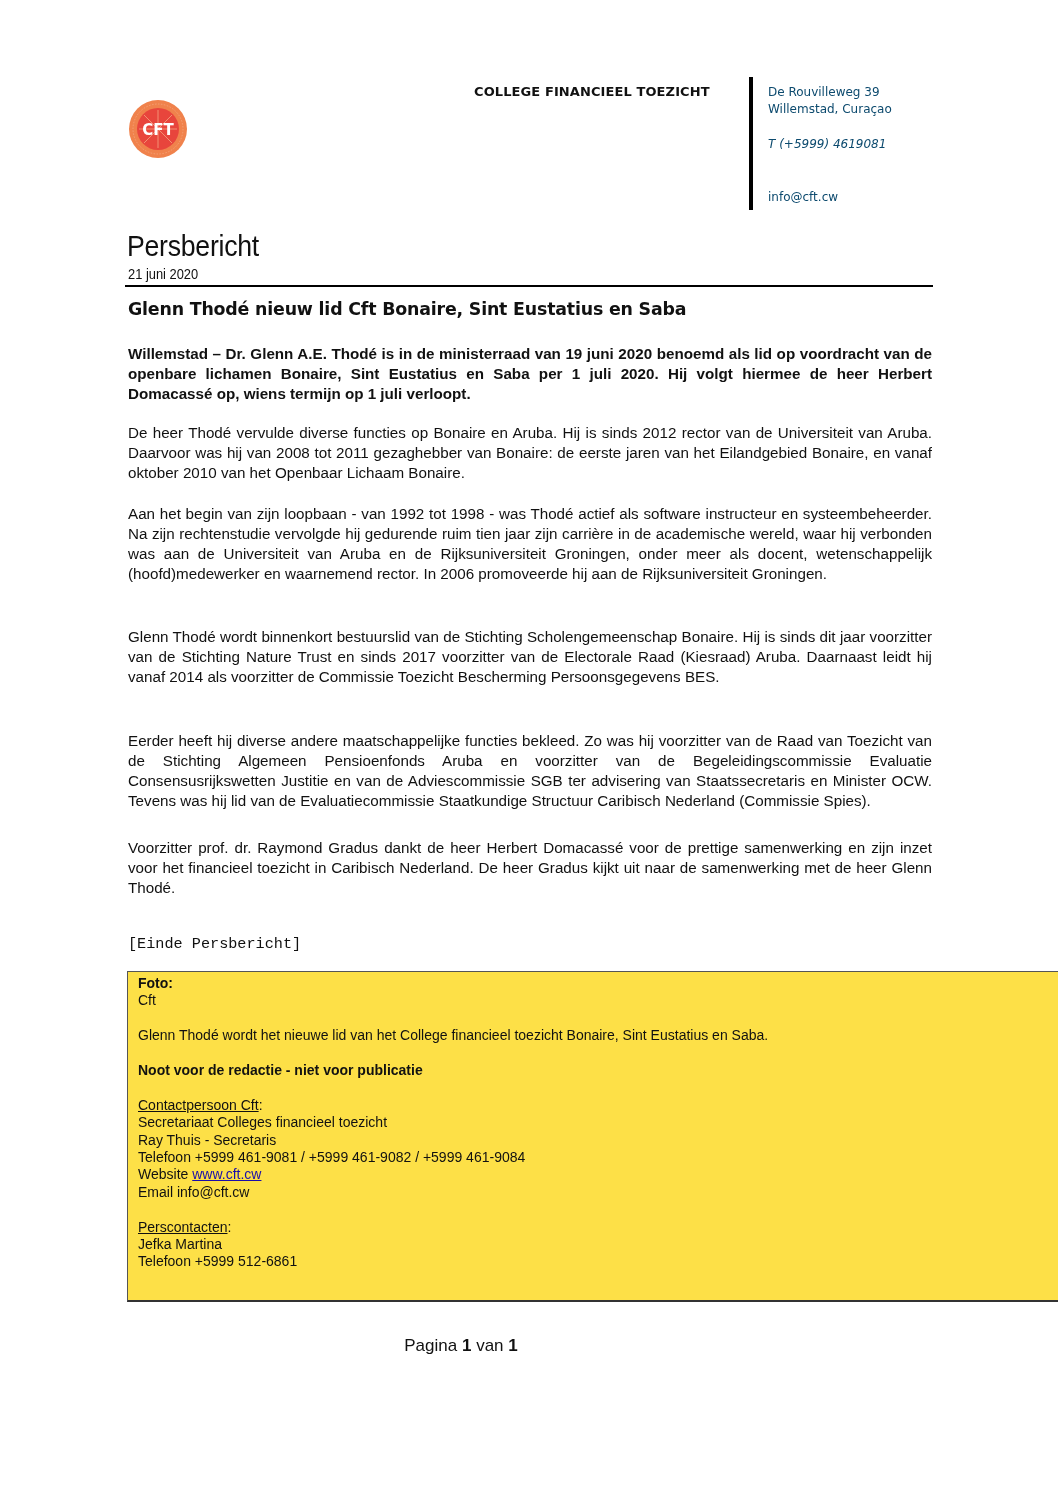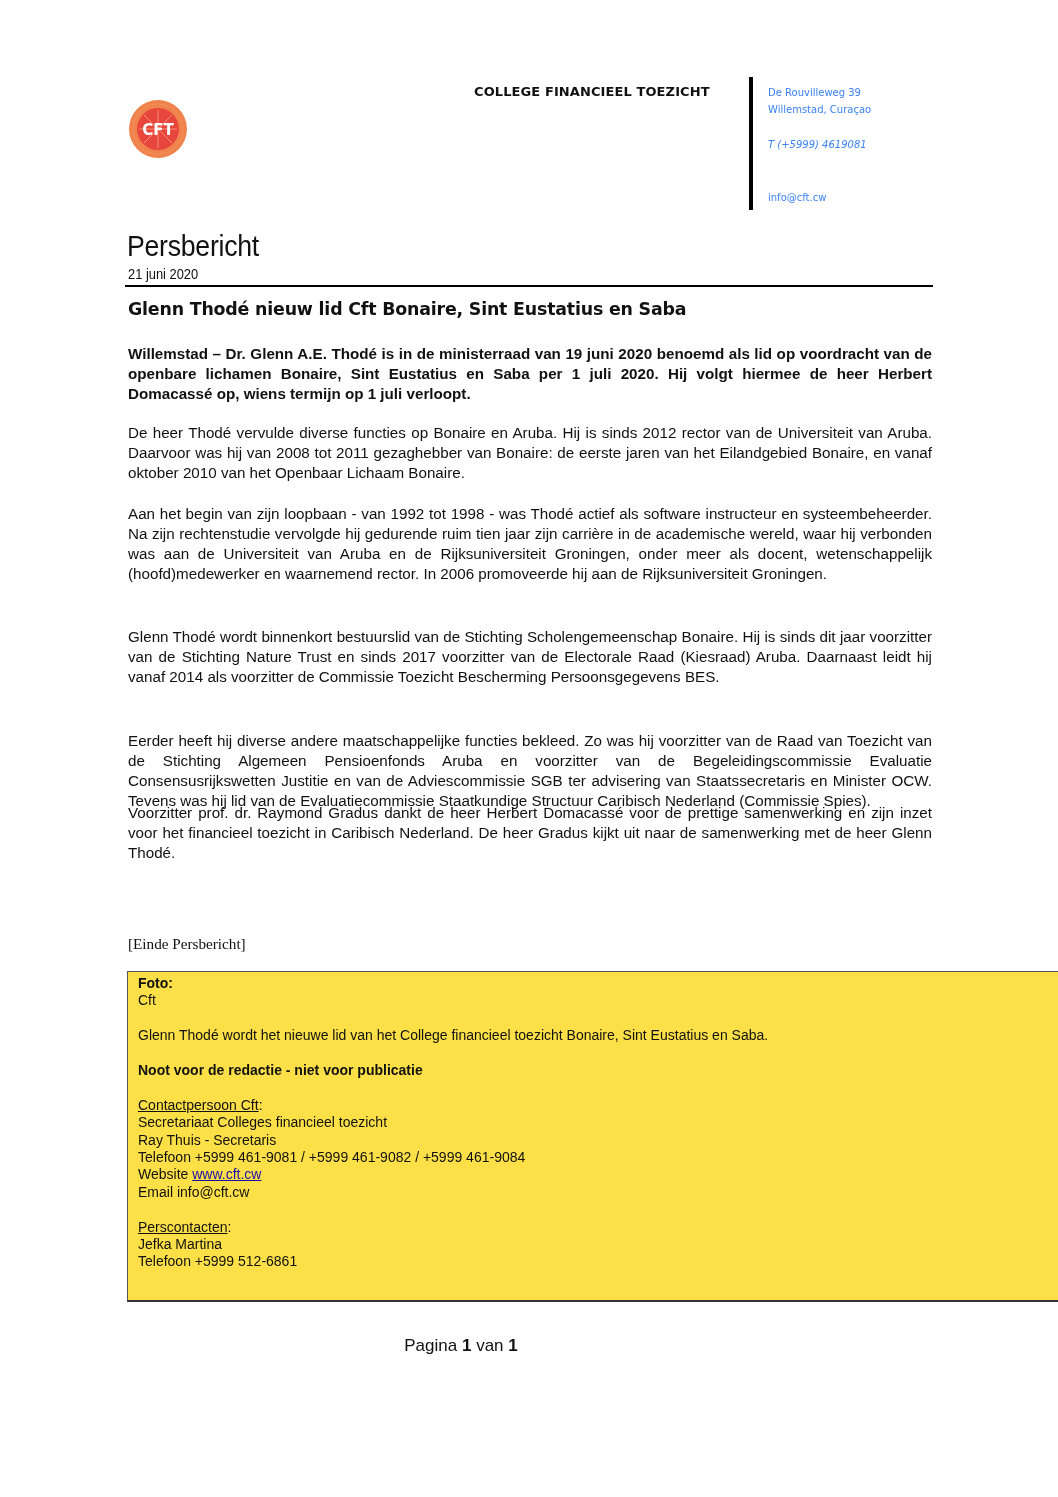--- a/index.html
+++ b/index.html
@@ -6,32 +6,32 @@
     body { width: 1058px; height: 1497px; position: relative; overflow: hidden;
            font-family: "DejaVu Sans", sans-serif; color: #111; }
     .abs { position: absolute; }
 
     
     .logo { left: 128px; top: 99px; width: 60px; height: 60px; }
 
     
     .org-name { left: 474px; top: 84px; font-size: 13px; font-weight: bold; letter-spacing: 0.1px; white-space: nowrap; }
     .header-bar { left: 749px; top: 77px; width: 4px; height: 133px; background: #000; }
-    .addr { left: 768px; font-size: 10px; line-height: 17px; white-space: nowrap; color: #3b82f6; }
+    .addr { left: 768px; font-size: 12px; line-height: 17px; white-space: nowrap; color: #0c4a6e; }
 
     
     .doc-title { left: 127px; top: 230px; font-family: "Liberation Sans", sans-serif; font-size: 29px; font-weight: normal; letter-spacing: -0.3px; transform: scaleX(0.92); transform-origin: left top; }
     .doc-date { left: 128px; top: 266px; font-family: "Liberation Sans", sans-serif; font-size: 14px; transform: scaleX(0.92); transform-origin: left top; }
     .title-rule { left: 125px; top: 285px; width: 808px; height: 2px; background: #000; }
     .headline { left: 128px; top: 298px; font-size: 18.5px; font-weight: bold; white-space: nowrap; letter-spacing: -0.2px; transform: scaleX(0.94); transform-origin: left top; }
 
     
     .body-text { left: 128px; width: 804px; font-family: "Liberation Sans", sans-serif; font-size: 15.2px; line-height: 20px; text-align: justify; }
     .body-text.bold { font-weight: bold; }
-    .end-note { left: 128px; top: 935px; font-family: Liberation Serif, serif; font-size: 15.2px; }
+    .end-note { left: 128px; top: 935px; font-family: Liberation Mono, monospace; font-size: 15.2px; }
 
     
     .info-box { left: 127px; top: 971px; width: 980px; height: 331px; background: #fde047; border: 1px solid #555; box-sizing: border-box; border-right: 2px solid #333; border-bottom: 2px solid #333; }
     .box-inner { position: absolute; left: 10px; top: 3px; right: 8px; font-family: "Liberation Sans", sans-serif; font-size: 14px; line-height: 17.4px; color: #111; }
     .box-inner .line { white-space: nowrap; }
     .box-inner .b { font-weight: bold; }
     .box-inner .gap { height: 17.4px; }
     .box-inner .u { text-decoration: underline; }
     .box-inner a { color: #1a0dab; text-decoration: underline; }
 
@@ -67,21 +67,21 @@
 <div class="abs doc-title">Persbericht</div>
 <div class="abs doc-date">21 juni 2020</div>
 <div class="abs title-rule"></div>
 <div class="abs headline">Glenn Thodé nieuw lid Cft Bonaire, Sint Eustatius en Saba</div>
 
 <div class="abs body-text bold" style="top:344px;">Willemstad – Dr. Glenn A.E. Thodé is in de ministerraad van 19 juni 2020 benoemd als lid op voordracht van de openbare lichamen Bonaire, Sint Eustatius en Saba per 1 juli 2020. Hij volgt hiermee de heer Herbert Domacassé op, wiens termijn op 1 juli verloopt.</div>
 <div class="abs body-text" style="top:423px;">De heer Thodé vervulde diverse functies op Bonaire en Aruba. Hij is sinds 2012 rector van de Universiteit van Aruba. Daarvoor was hij van 2008 tot 2011 gezaghebber van Bonaire: de eerste jaren van het Eilandgebied Bonaire, en vanaf oktober 2010 van het Openbaar Lichaam Bonaire.</div>
 <div class="abs body-text" style="top:504px;">Aan het begin van zijn loopbaan - van 1992 tot 1998 - was Thodé actief als software instructeur en systeembeheerder. Na zijn rechtenstudie vervolgde hij gedurende ruim tien jaar zijn carrière in de academische wereld, waar hij verbonden was aan de Universiteit van Aruba en de Rijksuniversiteit Groningen, onder meer als docent, wetenschappelijk (hoofd)medewerker en waarnemend rector. In 2006 promoveerde hij aan de Rijksuniversiteit Groningen.</div>
 <div class="abs body-text" style="top:627px;">Glenn Thodé wordt binnenkort bestuurslid van de Stichting Scholengemeenschap Bonaire. Hij is sinds dit jaar voorzitter van de Stichting Nature Trust en sinds 2017 voorzitter van de Electorale Raad (Kiesraad) Aruba. Daarnaast leidt hij vanaf 2014 als voorzitter de Commissie Toezicht Bescherming Persoonsgegevens BES.</div>
 <div class="abs body-text" style="top:731px;">Eerder heeft hij diverse andere maatschappelijke functies bekleed. Zo was hij voorzitter van de Raad van Toezicht van de Stichting Algemeen Pensioenfonds Aruba en voorzitter van de Begeleidingscommissie Evaluatie Consensusrijkswetten Justitie en van de Adviescommissie SGB ter advisering van Staatssecretaris en Minister OCW. Tevens was hij lid van de Evaluatiecommissie Staatkundige Structuur Caribisch Nederland (Commissie Spies).</div>
-<div class="abs body-text" style="top:803px;">Voorzitter prof. dr. Raymond Gradus dankt de heer Herbert Domacassé voor de prettige samenwerking en zijn inzet voor het financieel toezicht in Caribisch Nederland. De heer Gradus kijkt uit naar de samenwerking met de heer Glenn Thodé.</div>
+<div class="abs body-text" style="top:838px;">Voorzitter prof. dr. Raymond Gradus dankt de heer Herbert Domacassé voor de prettige samenwerking en zijn inzet voor het financieel toezicht in Caribisch Nederland. De heer Gradus kijkt uit naar de samenwerking met de heer Glenn Thodé.</div>
 <div class="abs end-note">[Einde Persbericht]</div>
 
 <div class="abs info-box">
   <div class="box-inner">
     <div class="line b">Foto:</div>
     <div class="line">Cft</div>
     <div class="gap"></div>
     <div class="line">Glenn Thodé wordt het nieuwe lid van het College financieel toezicht Bonaire, Sint Eustatius en Saba.</div>
     <div class="gap"></div>
     <div class="line b">Noot voor de redactie - niet voor publicatie</div>

